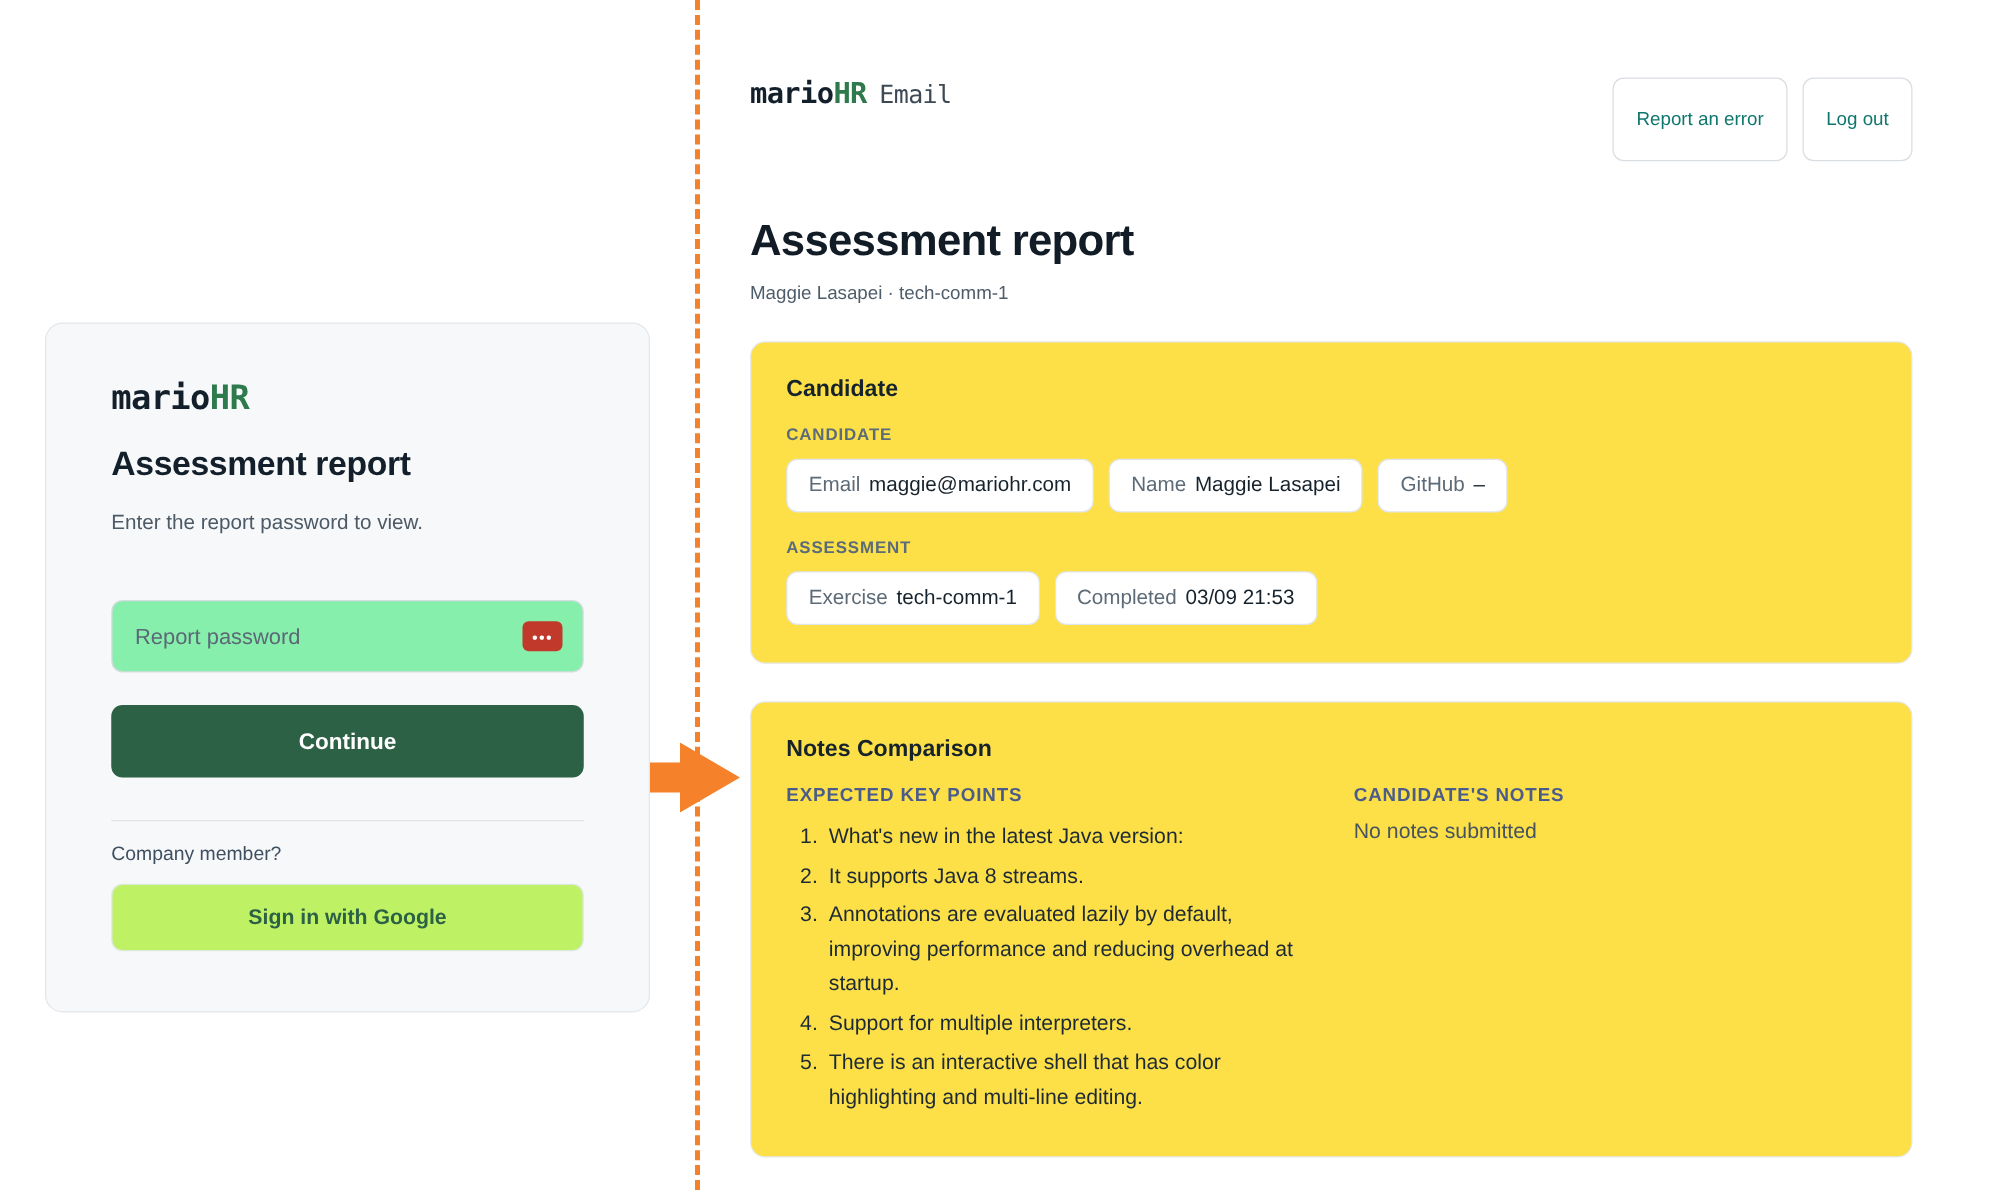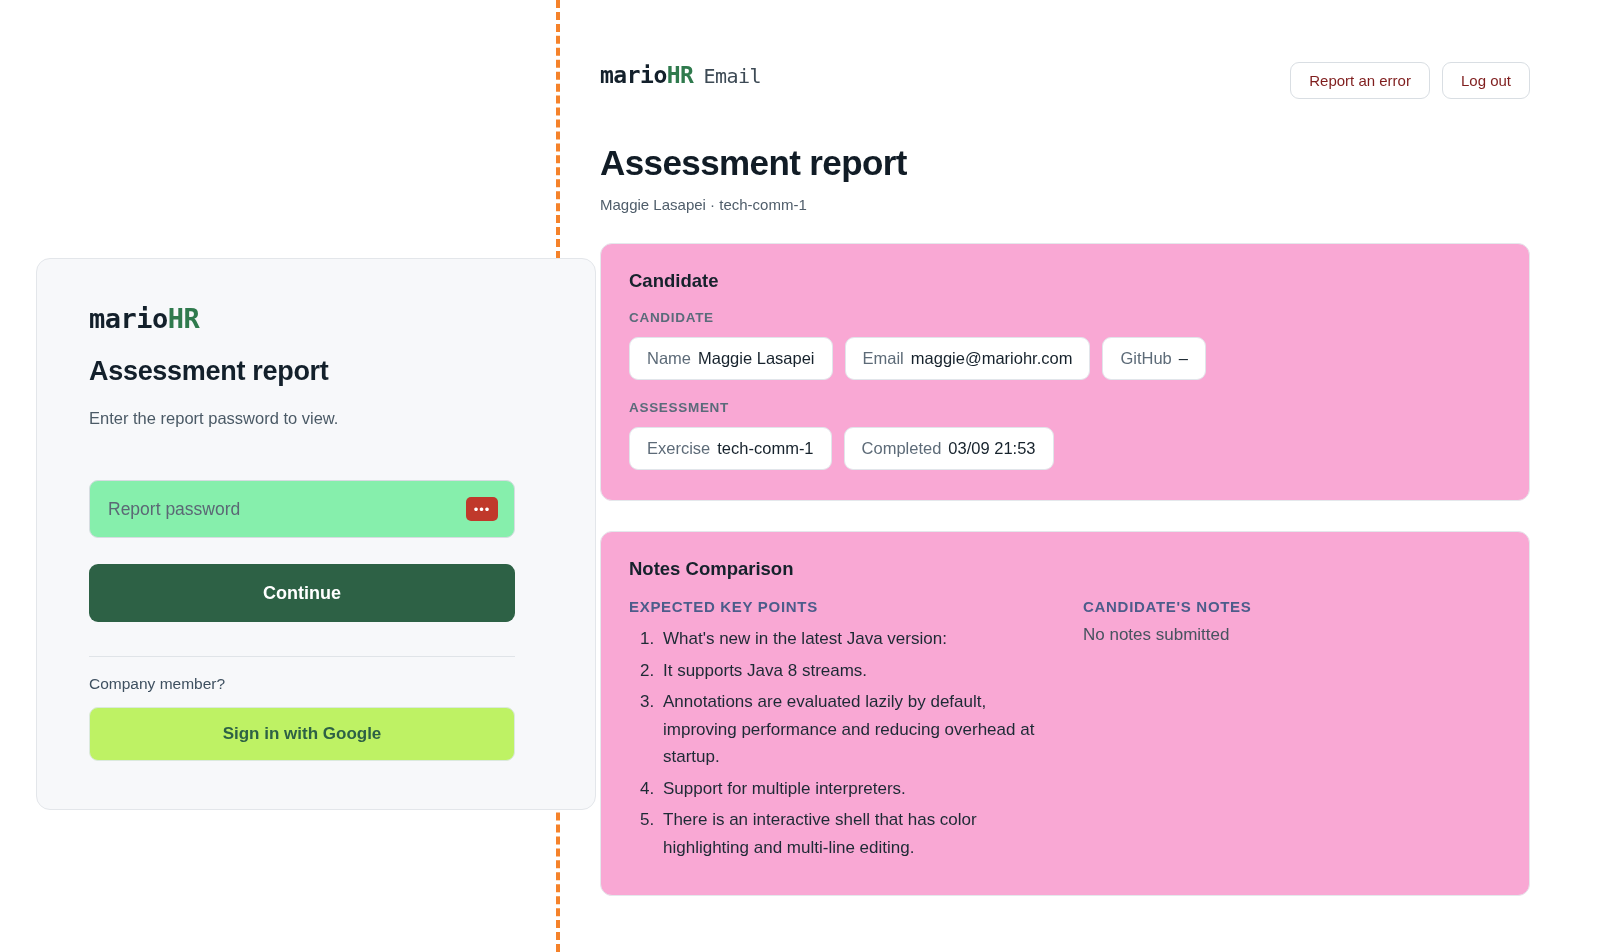--- a/index.html
+++ b/index.html
@@ -26,25 +26,25 @@
   .arrow {
     position: absolute;
     left: 466px; top: 594px;
     width: 128px; height: 56px;
   }
 
   
   .login-card {
     position: absolute;
     left: 36px; top: 258px;
-    width: 560px;
+    width: 484px;
     background: #f7f8fa;
     border: 1px solid #e3e6ea;
     border-radius: 14px;
-    padding: 44px 80px 48px 52px;
+    padding: 44px 52px 48px 52px;
   }
   .brand {
     font-family: "DejaVu Sans Mono", monospace;
     font-size: 27px;
     font-weight: 700;
     letter-spacing: -0.5px;
     color: #13202b;
     margin-bottom: 22px;
   }
   .brand .hr { color: #2f7a4d; }
@@ -155,43 +155,43 @@
     font-weight: 400;
     color: #3d4a55;
     margin-left: 10px;
     font-size: 20px;
   }
   .head-btns { display: flex; gap: 12px; }
   .head-btn {
     border: 1px solid #d9dee3;
     background: #ffffff;
     border-radius: 9px;
-    padding: 9px 18px;
+    padding: 24px 18px;
     font-size: 15px;
-    color: #7f1d1d;
+    color: #0f766e;
     cursor: pointer;
     font-family: "Liberation Sans", sans-serif;
     white-space: nowrap;
   }
   .page-title {
     font-size: 35px;
     font-weight: 700;
     color: #111c26;
     margin: 44px 0 0 0;
     letter-spacing: -0.6px;
   }
   .page-sub {
     font-size: 15px;
     color: #4f5d6a;
     margin: 13px 0 0 0;
   }
 
   .panel {
     margin-top: 30px;
-    background: #f9a8d4;
+    background: #fde047;
     border: 1px solid #e5e8ec;
     border-radius: 12px;
     padding: 26px 28px 30px 28px;
   }
   .panel-title {
     font-size: 18.5px;
     font-weight: 700;
     color: #16222c;
     margin: 0 0 18px 0;
   }
@@ -290,22 +290,22 @@
     </div>
 
     <h1 class="page-title">Assessment report</h1>
     <p class="page-sub">Maggie Lasapei · tech-comm-1</p>
 
     <div class="panel">
       <div class="panel-title">Candidate</div>
 
       <div class="section-label">CANDIDATE</div>
       <div class="chips">
+        <div class="chip"><span class="k">Email</span><span>maggie@mariohr.com</span></div>
         <div class="chip"><span class="k">Name</span><span>Maggie Lasapei</span></div>
-        <div class="chip"><span class="k">Email</span><span>maggie@mariohr.com</span></div>
         <div class="chip"><span class="k">GitHub</span><span>–</span></div>
       </div>
 
       <div class="section-label">ASSESSMENT</div>
       <div class="chips" style="margin-bottom:0">
         <div class="chip"><span class="k">Exercise</span><span>tech-comm-1</span></div>
         <div class="chip"><span class="k">Completed</span><span>03/09 21:53</span></div>
       </div>
     </div>
 

